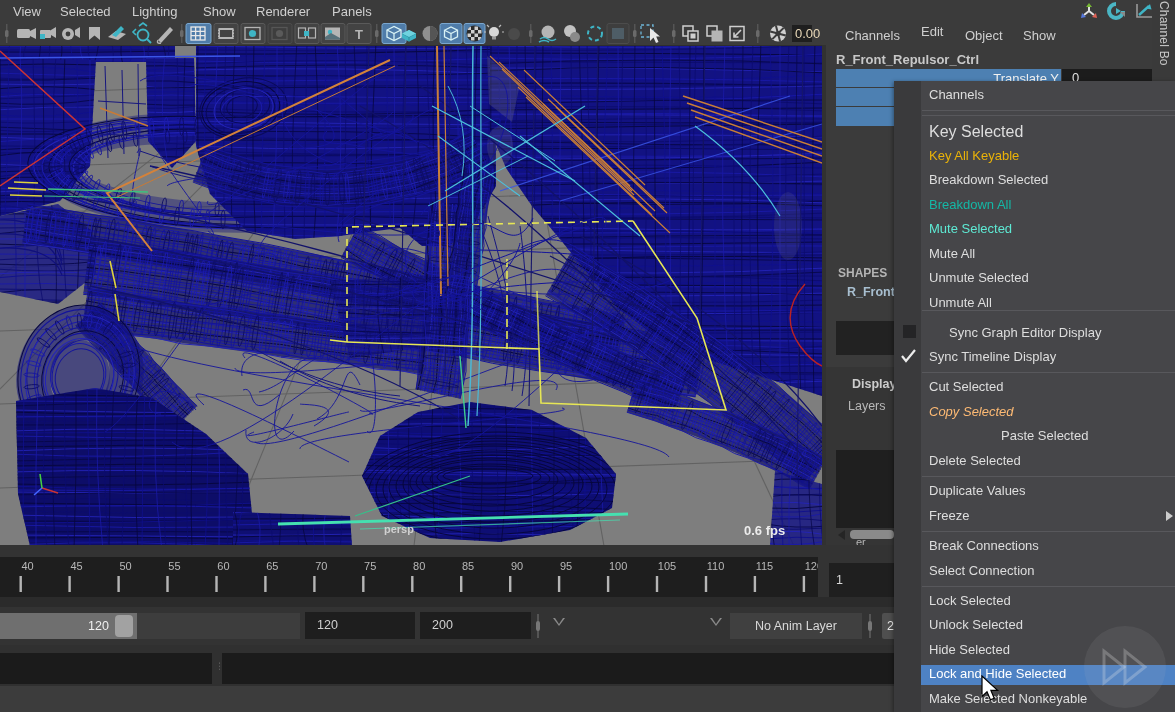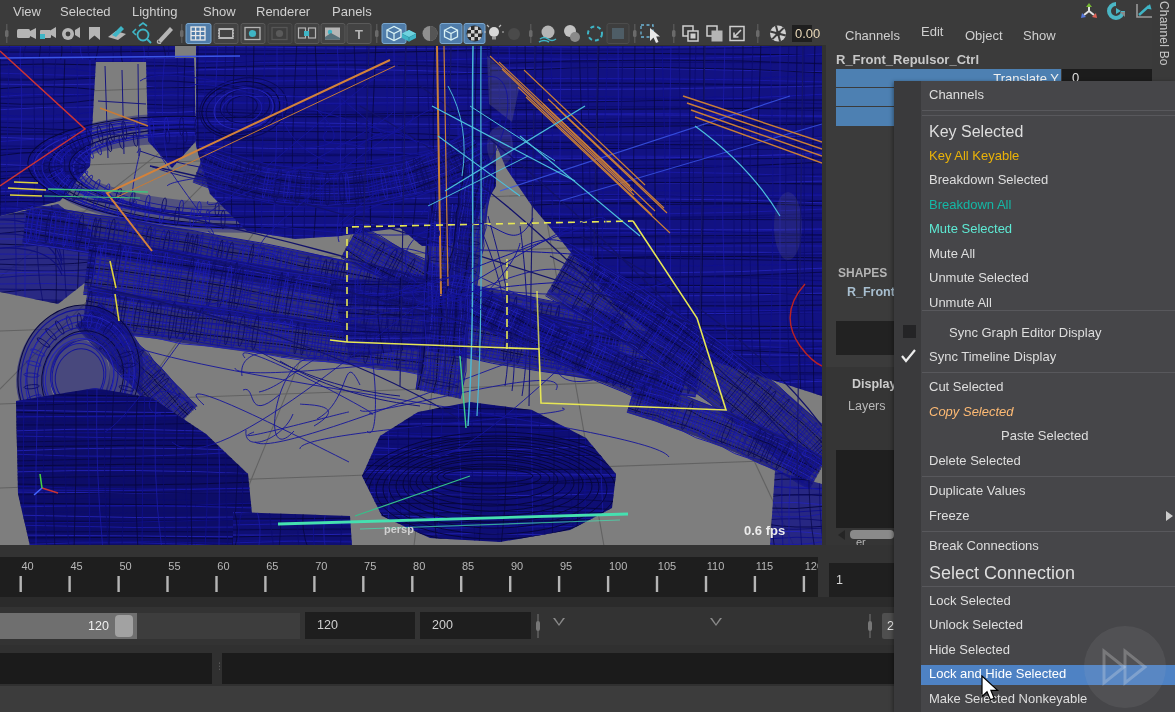--- a/index.html
+++ b/index.html
@@ -1918,20 +1918,21 @@
 <div class="abs" style="left:88px;top:619px;color:#f0f0f0;font-size:12.5px;">120</div>
 <div class="abs" style="left:115px;top:615px;width:18px;height:22px;background:#a2a2a2;border-radius:4px;"></div>
 <div class="abs" style="left:305px;top:612px;width:110px;height:27px;background:#1e1e1e;color:#d0d0d0;font-size:12.5px;line-height:27px;padding-left:12px;">120</div>
 <div class="abs" style="left:420px;top:612px;width:111px;height:27px;background:#1e1e1e;color:#d0d0d0;font-size:12.5px;line-height:27px;padding-left:12px;">200</div>
 <div class="abs" style="left:537px;top:614px;width:2px;height:24px;background:#555;"></div>
     <div class="abs" style="left:536px;top:621px;width:4px;height:10px;background:#777;border-radius:2px;"></div>
 <div class="abs" style="left:553px;top:618px;width:0px;height:0px;border-left:6px solid transparent;border-right:6px solid transparent;border-top:8px solid #8a8a8a;"></div>
 <div class="abs" style="left:554.5px;top:618px;width:0px;height:0px;border-left:4.5px solid transparent;border-right:4.5px solid transparent;border-top:6px solid #333;"></div>
 <div class="abs" style="left:710px;top:618px;width:0px;height:0px;border-left:6px solid transparent;border-right:6px solid transparent;border-top:8px solid #8a8a8a;"></div>
 <div class="abs" style="left:711.5px;top:618px;width:0px;height:0px;border-left:4.5px solid transparent;border-right:4.5px solid transparent;border-top:6px solid #333;"></div>
+<div class="abs" style="left:730px;top:613px;width:132px;height:26px;background:#404040;color:#d8d8d8;font-size:12.5px;line-height:26px;text-align:center;">No Anim Layer</div>
 <div class="abs" style="left:869px;top:614px;width:2px;height:24px;background:#555;"></div>
     <div class="abs" style="left:868px;top:621px;width:4px;height:10px;background:#777;border-radius:2px;"></div>
 <div class="abs" style="left:882px;top:613px;width:18px;height:26px;background:#4f4f4f;color:#e8e8e8;font-size:12.5px;line-height:26px;padding-left:5px;border-radius:2px;">2</div>
 <div class="abs" style="left:0;top:645px;width:1175px;height:41px;background:#303030;"></div>
 <div class="abs" style="left:0;top:653px;width:212px;height:31px;background:#1b1b1b;"></div>
 <div class="abs" style="left:215px;top:664px;color:#666;font-size:9px;line-height:4px;">⋮</div>
 <div class="abs" style="left:222px;top:653px;width:700px;height:31px;background:#1b1b1b;"></div>
 <div class="abs" style="left:0;top:686px;width:1175px;height:26px;background:#3c3c3c;"></div>
 <div class="abs" style="left:894px;top:81px;width:281px;height:631px;background:#464649;box-shadow:-1px 1px 4px rgba(0,0,0,0.4);"></div>
 <div class="abs" style="left:894px;top:81px;width:27px;height:631px;background:#3a3a3c;"></div>
@@ -1947,21 +1948,21 @@
 <div class="abs" style="left:929px;top:294.5px;color:#dedede;font-size:13px;white-space:nowrap;">Unmute All</div>
 <div class="abs" style="left:929px;top:324.5px;color:#dedede;font-size:13px;white-space:nowrap;margin-left:20px;">Sync Graph Editor Display</div>
 <div class="abs" style="left:929px;top:349.0px;color:#dedede;font-size:13px;white-space:nowrap;">Sync Timeline Display</div>
 <div class="abs" style="left:929px;top:379.0px;color:#dedede;font-size:13px;white-space:nowrap;">Cut Selected</div>
 <div class="abs" style="left:929px;top:403.5px;color:#fdba74;font-size:13px;white-space:nowrap;font-style:italic;">Copy Selected</div>
 <div class="abs" style="left:972px;top:428.0px;color:#dedede;font-size:13px;white-space:nowrap;margin-left:29px;">Paste Selected</div>
 <div class="abs" style="left:929px;top:452.5px;color:#dedede;font-size:13px;white-space:nowrap;">Delete Selected</div>
 <div class="abs" style="left:929px;top:483.0px;color:#dedede;font-size:13px;white-space:nowrap;">Duplicate Values</div>
 <div class="abs" style="left:929px;top:507.5px;color:#dedede;font-size:13px;white-space:nowrap;">Freeze</div>
 <div class="abs" style="left:929px;top:538.0px;color:#dedede;font-size:13px;white-space:nowrap;">Break Connections</div>
-<div class="abs" style="left:929px;top:562.5px;color:#dedede;font-size:18px;white-space:nowrap;">Select Connection</div>
+<div class="abs" style="left:929px;top:562.5px;color:#dedede;font-size:13px;white-space:nowrap;">Select Connection</div>
 <div class="abs" style="left:929px;top:592.5px;color:#dedede;font-size:13px;white-space:nowrap;">Lock Selected</div>
 <div class="abs" style="left:929px;top:617.0px;color:#dedede;font-size:13px;white-space:nowrap;">Unlock Selected</div>
 <div class="abs" style="left:929px;top:641.5px;color:#dedede;font-size:13px;white-space:nowrap;">Hide Selected</div>
 <div class="abs" style="left:929px;top:666.0px;color:#ffffff;font-size:13px;white-space:nowrap;">Lock and Hide Selected</div>
 <div class="abs" style="left:929px;top:690.5px;color:#dedede;font-size:13px;white-space:nowrap;">Make Selected Nonkeyable</div>
 <div class="abs" style="left:922px;top:109.5px;width:253px;height:1px;background:#58585c;"></div>
 <div class="abs" style="left:922px;top:115.0px;width:253px;height:1px;background:#58585c;"></div>
 <div class="abs" style="left:922px;top:310.2px;width:253px;height:1px;background:#58585c;"></div>
 <div class="abs" style="left:922px;top:372.0px;width:253px;height:1px;background:#58585c;"></div>
 <div class="abs" style="left:922px;top:476.4px;width:253px;height:1px;background:#58585c;"></div>

